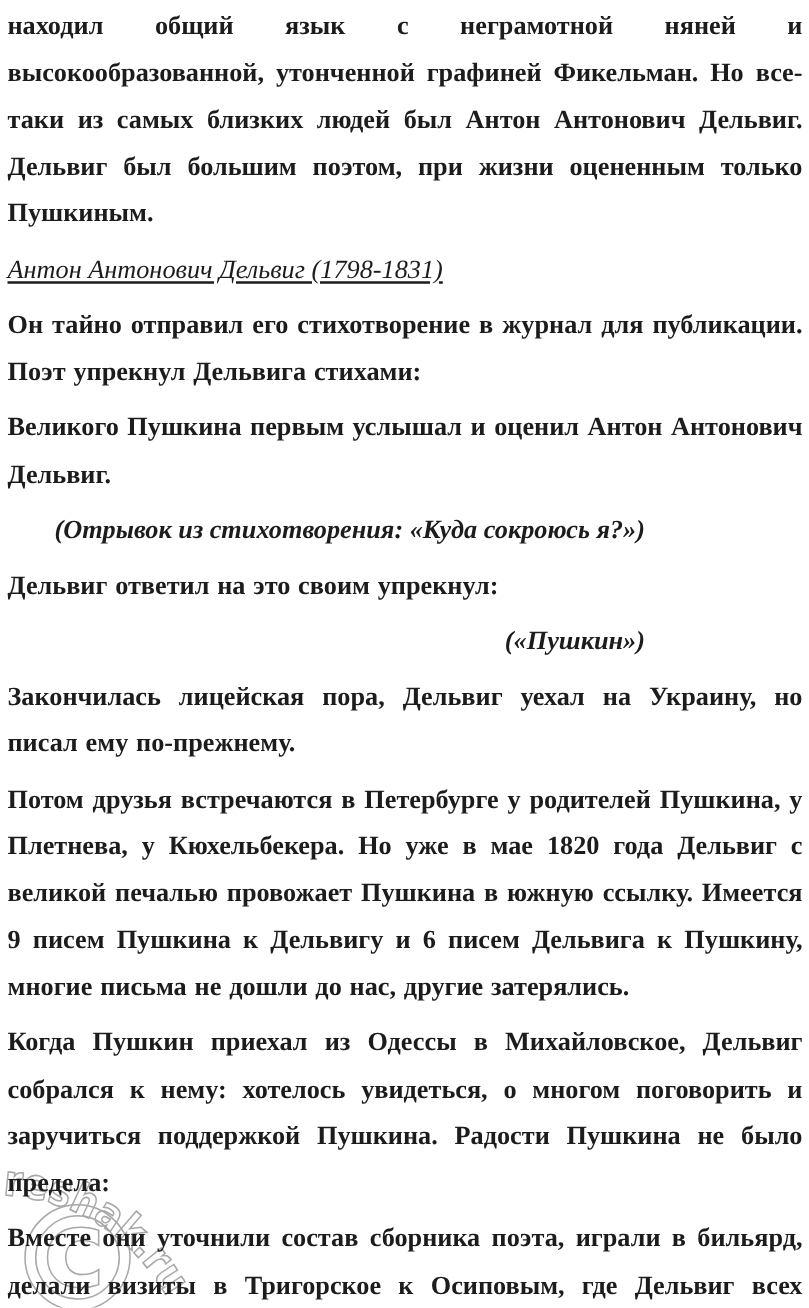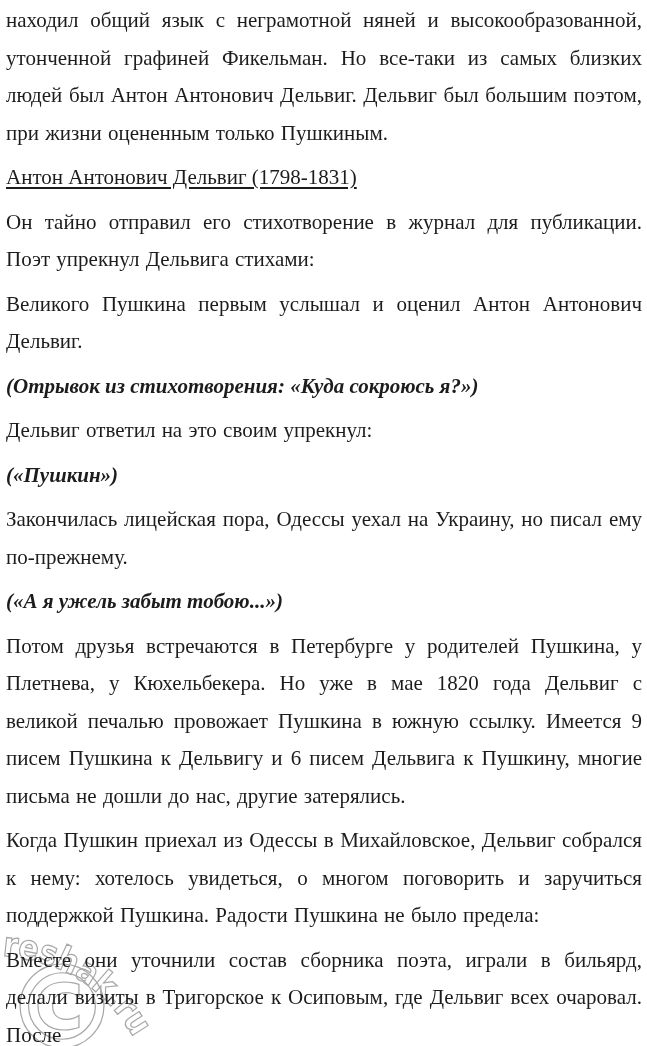--- a/index.html
+++ b/index.html
@@ -20,35 +20,37 @@
     padding: 2px 5px 0 6px;
     color: #1c1c1c;
   }
   .para {
     font-size: 21px;
     line-height: 37.5px;
     margin: 0 0 7px 0;
     text-align: justify;
     text-align-last: left;
     word-spacing: 1px;
+    font-weight: bold;
   }
   .heading {
     font-size: 21px;
     line-height: 37.5px;
     margin: 0 0 7px 0;
+    font-style: italic;
     text-decoration: underline;
     text-underline-offset: 3px;
   }
   .quote {
     font-size: 21px;
     line-height: 37.5px;
     margin: 0 0 7px 0;
     font-style: italic;
     font-weight: bold;
-    text-align: left;
+    text-align: right;
     padding-right: 126px;
   }
   .watermark-layer {
     position: absolute;
     left: 0;
     top: 0;
     z-index: 0;
     pointer-events: none;
   }
   .watermark-layer text {
@@ -69,18 +71,17 @@
 </svg>
 
 <div class="doc">
     <p class="para">находил общий язык с неграмотной няней и высокообразованной, утонченной графиней Фикельман. Но все-таки из самых близких людей был Антон Антонович Дельвиг. Дельвиг был большим поэтом, при жизни оцененным только Пушкиным.</p>
     <p class="heading">Антон Антонович Дельвиг (1798-1831)</p>
     <p class="para">Он тайно отправил его стихотворение в журнал для публикации. Поэт упрекнул Дельвига стихами:</p>
     <p class="para">Великого Пушкина первым услышал и оценил Антон Антонович Дельвиг.</p>
     <p class="quote">(Отрывок из стихотворения: «Куда сокроюсь я?»)</p>
     <p class="para">Дельвиг ответил на это своим упрекнул:</p>
     <p class="quote">(«Пушкин»)</p>
-    <p class="para">Закончилась лицейская пора, Одессы уехал на Украину, но писал ему по-прежнему.</p>
-    <p class="quote">(«А я ужель забыт тобою...»)</p>
+    <p class="para">Закончилась лицейская пора, Дельвиг уехал на Украину, но писал ему по-прежнему.</p>
     <p class="para">Потом друзья встречаются в Петербурге у родителей Пушкина, у Плетнева, у Кюхельбекера. Но уже в мае 1820 года Дельвиг с великой печалью провожает Пушкина в южную ссылку. Имеется 9 писем Пушкина к Дельвигу и 6 писем Дельвига к Пушкину, многие письма не дошли до нас, другие затерялись.</p>
     <p class="para">Когда Пушкин приехал из Одессы в Михайловское, Дельвиг собрался к нему: хотелось увидеться, о многом поговорить и заручиться поддержкой Пушкина. Радости Пушкина не было предела:</p>
     <p class="para">Вместе они уточнили состав сборника поэта, играли в бильярд, делали визиты в Тригорское к Осиповым, где Дельвиг всех очаровал. После</p>
   </div>
 
 </body></html>

